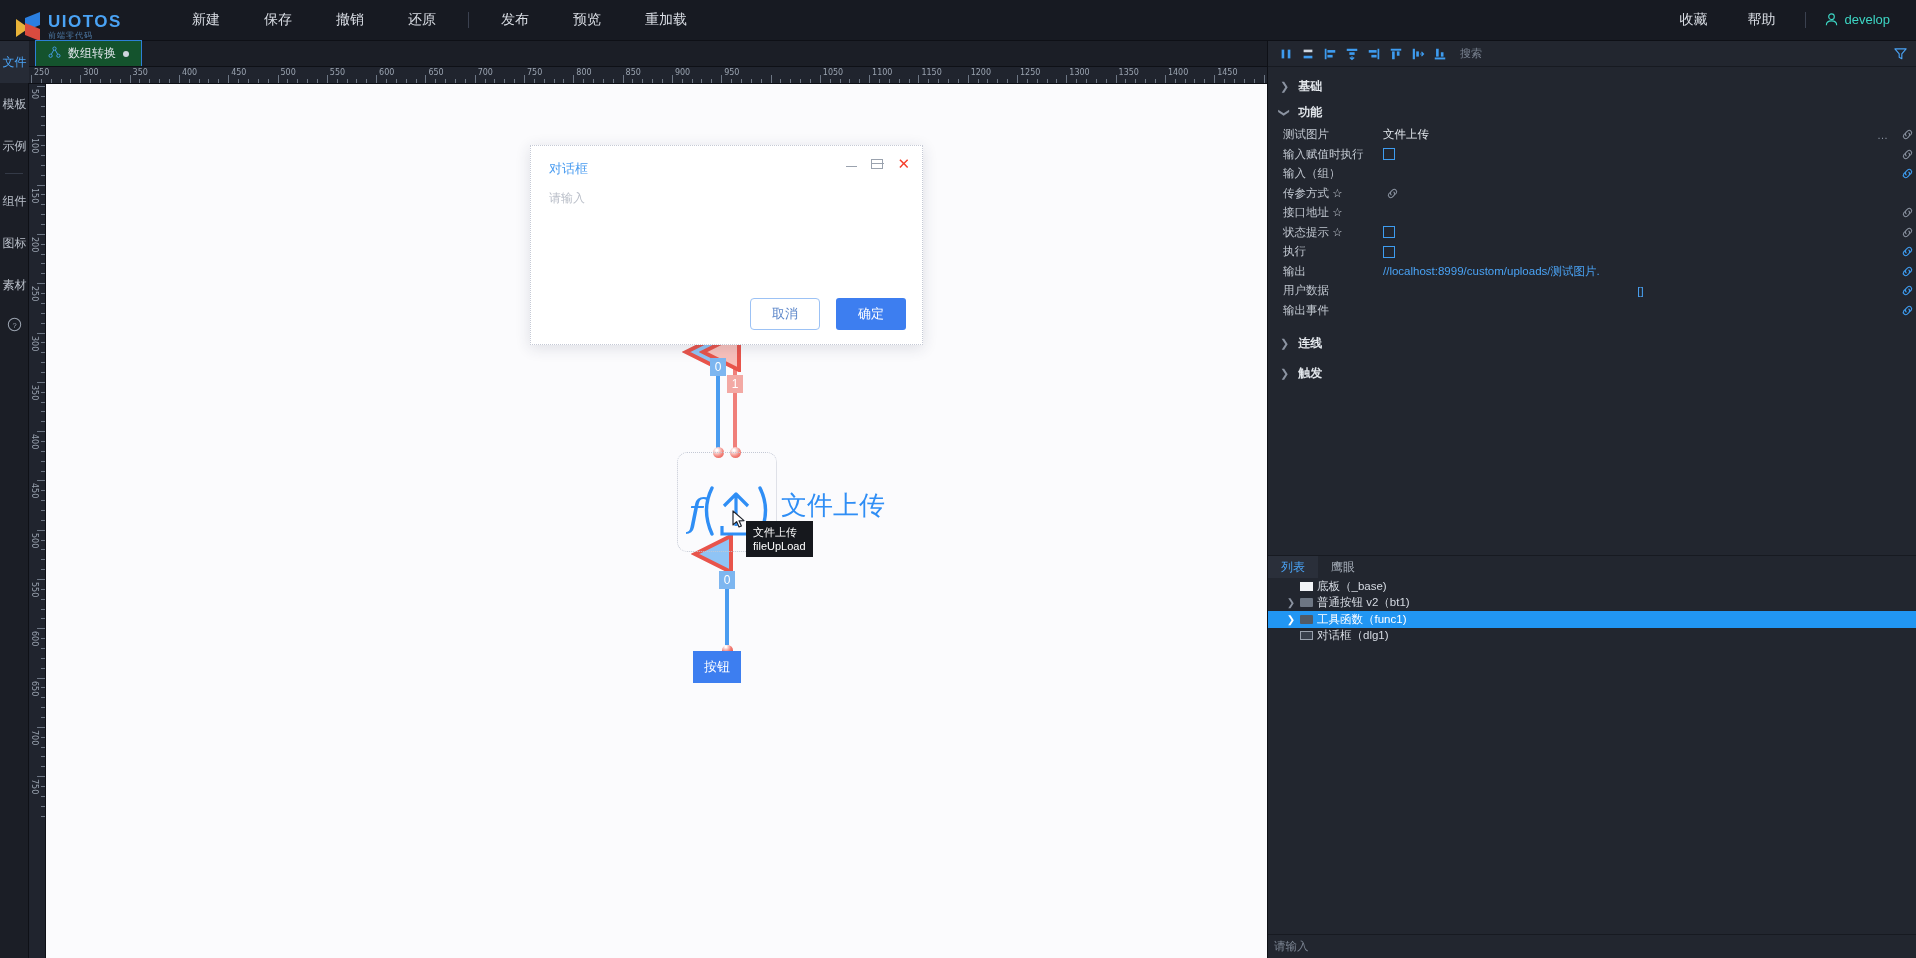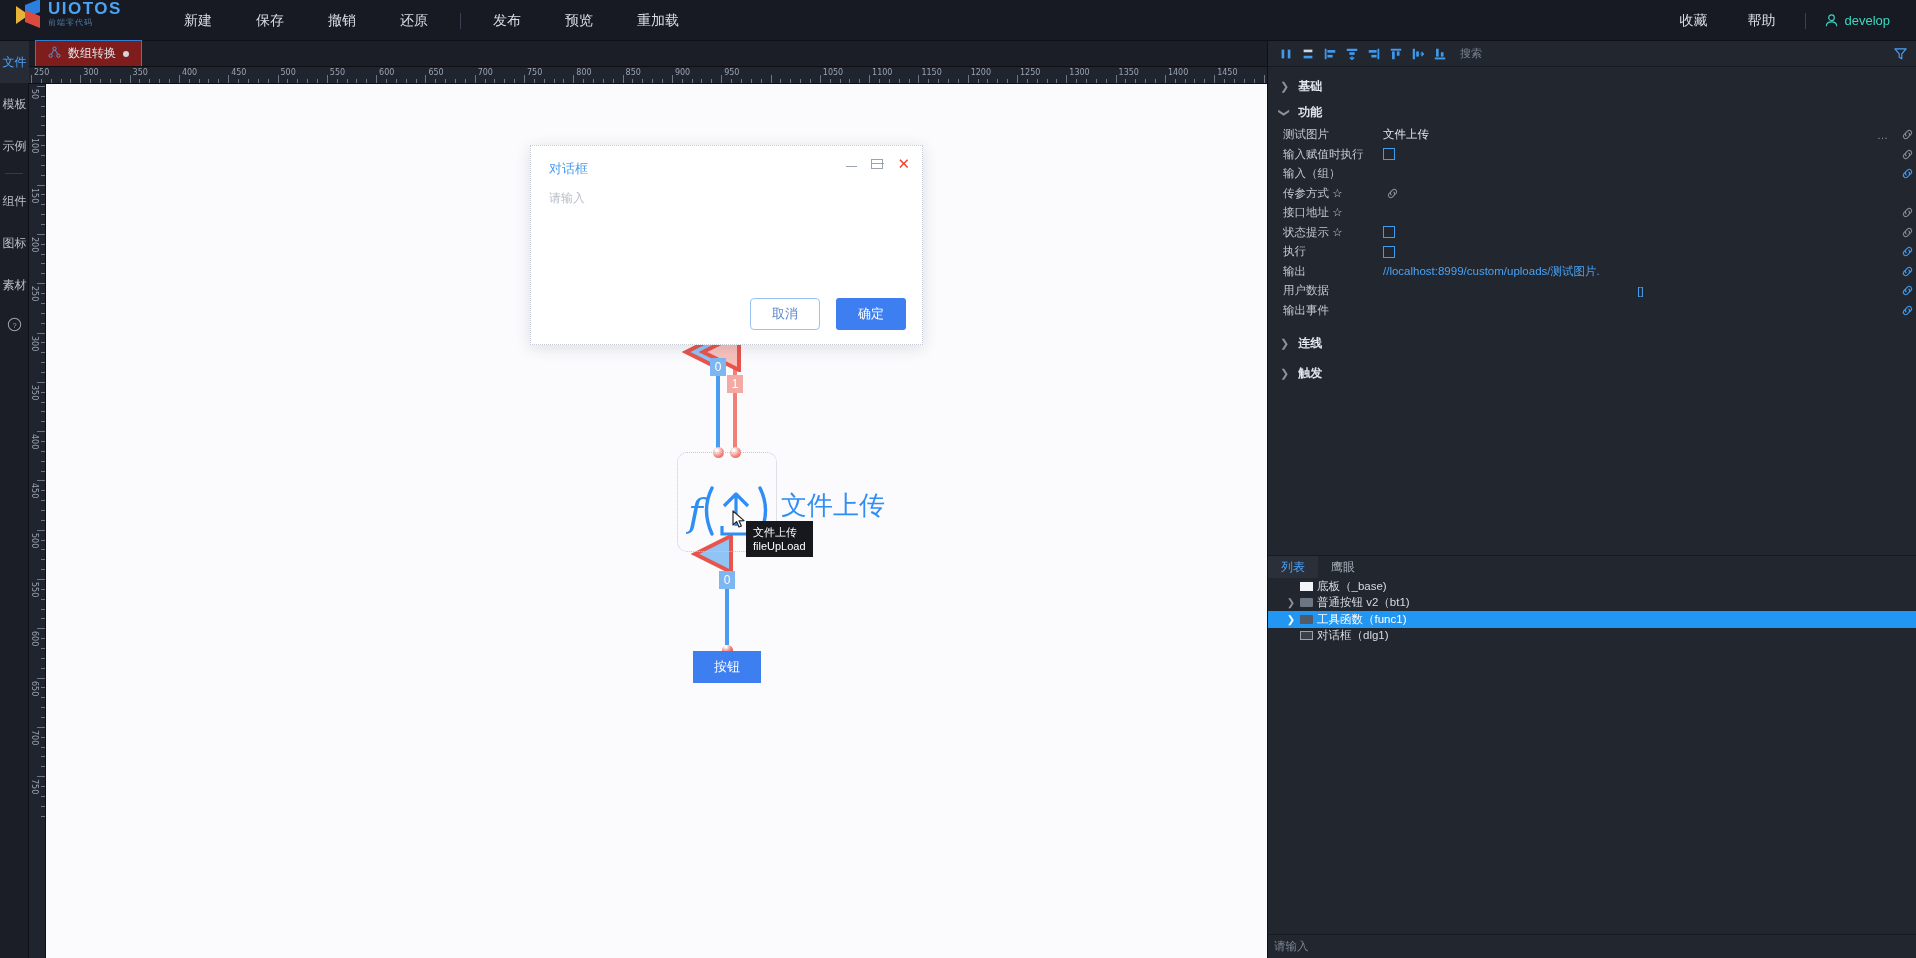--- a/index.html
+++ b/index.html
@@ -7,21 +7,21 @@
     width: 1916px; height: 958px;
     font-family: "Liberation Sans", "DejaVu Sans", sans-serif;
     background: #1c1f27; color: #c8cdd6; overflow: hidden;
   }
   .app { position: relative; width: 1916px; height: 958px; }
 
   
   .header {
     position: absolute; left: 0; top: 0; width: 1916px; height: 41px;
     background: #171a22; border-bottom: 1px solid #0e1016;
-    display: flex; align-items: flex-start;
+    display: flex; align-items: flex-end; gap: 8px;
   }
   .logo-wrap { display: flex; align-items: center; padding-left: 16px; width: 140px; }
   .logo-cube { width: 26px; height: 26px; position: relative; margin-right: 6px; }
   .logo-cube .f1 { position: absolute; left: 0; top: 5px; width: 0; height: 0;
     border-left: 13px solid #e8b339; border-top: 9px solid transparent; border-bottom: 9px solid transparent; }
   .logo-cube .f2 { position: absolute; left: 9px; top: 1px; width: 15px; height: 13px;
     background: #2b7fe0; transform: skewY(-22deg); }
   .logo-cube .f3 { position: absolute; left: 9px; top: 12px; width: 15px; height: 12px;
     background: #d94b3f; transform: skewY(22deg); }
   .logo-text { line-height: 1; }
@@ -48,21 +48,21 @@
   .rail-div { height: 1px; background: #343a47; margin: 6px 5px; }
   .rail-help { width: 29px; height: 36px; display: flex; align-items: center; justify-content: center; cursor: pointer; }
 
   
   .tabbar {
     position: absolute; left: 29px; top: 41px; width: 1238px; height: 26px;
     background: #1b1e26; border-bottom: 1px solid #0e1016; display: flex; align-items: flex-end;
   }
   .tab {
     height: 26px; display: flex; align-items: center; gap: 7px; padding: 0 12px;
-    background: #7f1d1d; border: 1px solid #2d7fd6; border-bottom: none;
+    background: #14532d; border: 1px solid #2d7fd6; border-bottom: none;
     font-size: 12px; color: #dfe4ea; cursor: pointer; margin-left: 6px;
   }
   .tab .dot { width: 6px; height: 6px; border-radius: 50%; background: #cfd6de; }
 
   
   .ruler-h {
     position: absolute; left: 29px; top: 67px; width: 1238px; height: 17px;
     background: #20242e; overflow: hidden; border-bottom: 1px solid #0e1016;
   }
   .ruler-v {
@@ -115,21 +115,21 @@
   }
   .fnode-label { position: absolute; left: 735px; top: 404px; font-size: 26px; color: #2f8ef5; }
   .tooltip {
     position: absolute; left: 700px; top: 437px; background: #16181d; color: #fff;
     font-size: 11px; line-height: 14px; padding: 4px 7px; z-index: 40;
   }
   .cursor-arrow { position: absolute; left: 686px; top: 426px; z-index: 45; }
 
   
   .bnode {
-    position: absolute; left: 647px; top: 567px; width: 68px; height: 32px;
+    position: absolute; left: 647px; top: 567px; width: 48px; height: 32px;
     background: #3d7ef0; color: #fff; font-size: 13px;
     display: flex; align-items: center; justify-content: center; cursor: pointer;
   }
 
   
   .edge { position: absolute; }
   .ebadge {
     position: absolute; width: 16px; height: 18px; font-size: 12px; color: #fff;
     display: flex; align-items: center; justify-content: center;
   }

